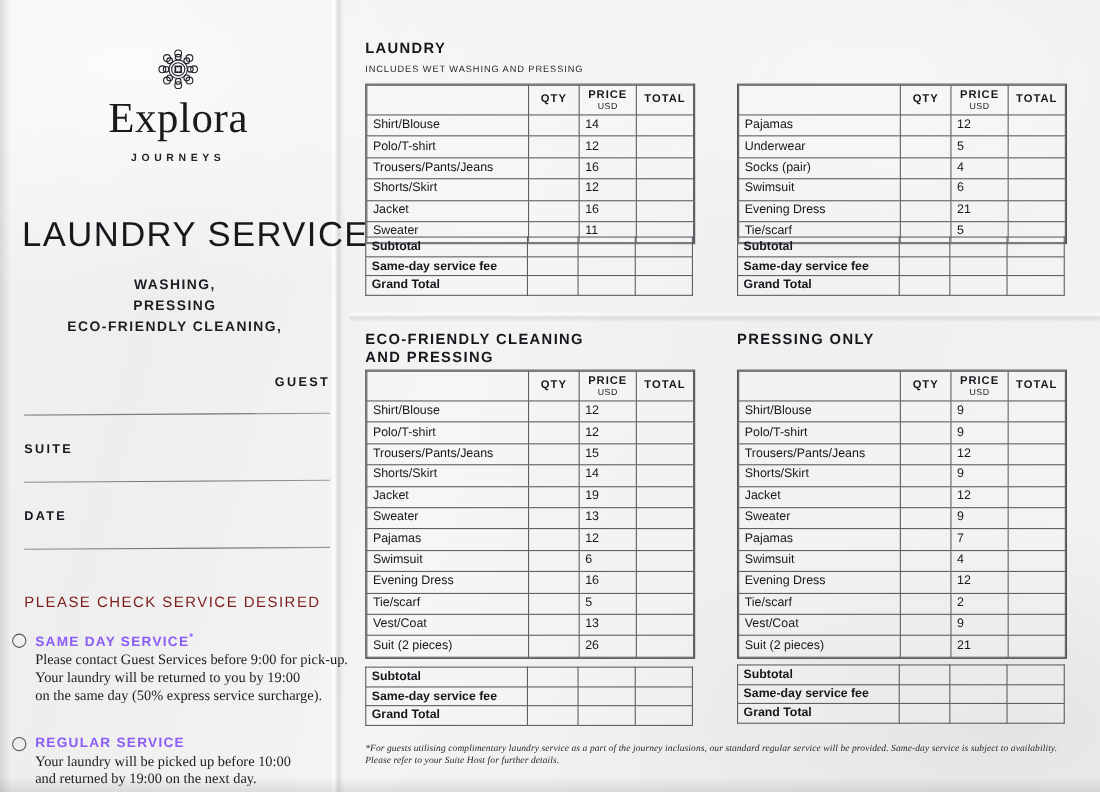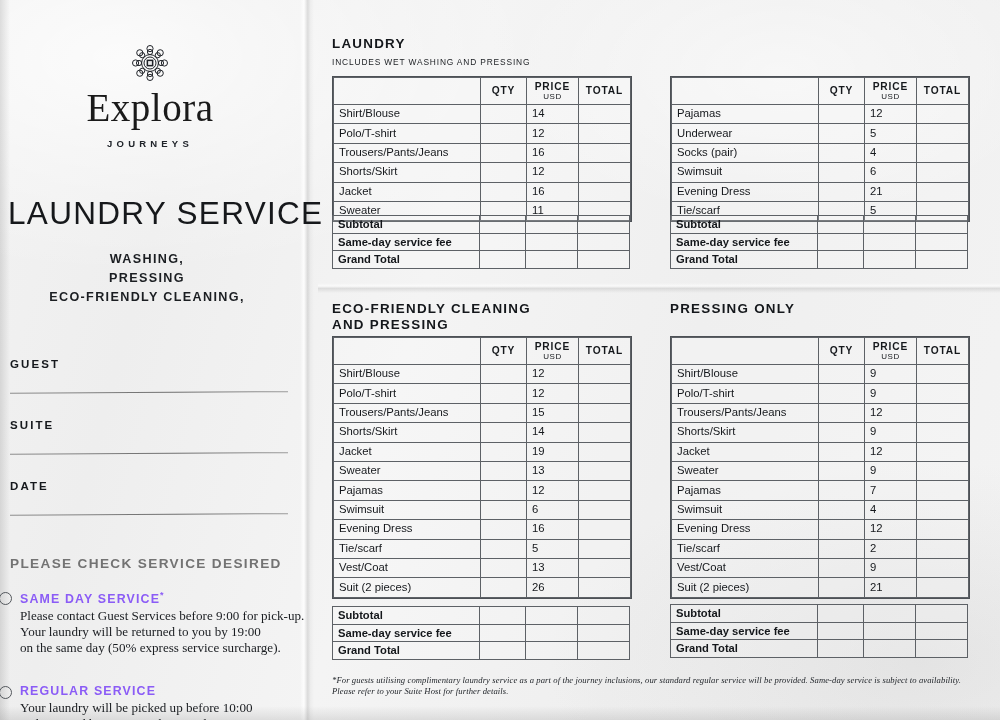--- a/index.html
+++ b/index.html
@@ -66,21 +66,21 @@
   .edge-shadow-bottom {
     position: absolute;
     left: 0; right: 0; bottom: 0; height: 14px;
     background: linear-gradient(to top, rgba(130,130,130,.20), rgba(255,255,255,0));
     pointer-events: none;
   }
 
   
   #left-panel {
     position: absolute;
-    left: 0; top: 0;
+    left: 12px; top: 0;
     width: 300px;
     height: 552px;
   }
   .brand {
     text-align: center;
     padding-top: 44px;
   }
   .brand-mark { display: block; margin: 0 auto 6px auto; }
   .brand-name {
     font-family: "Liberation Serif", serif;
@@ -122,29 +122,29 @@
     font-weight: 700;
     letter-spacing: 2.1px;
     color: #15181c;
   }
   .field-rule {
     height: 1px;
     background: linear-gradient(to right, #8d8d8d, #6f6f6f 60%, #9b9b9b);
     margin-top: 22px;
     transform: rotate(-0.35deg);
   }
-  .field.first { margin-top: 51px; }
+  .field.first { margin-top: 35px; text-align: right; }
   .field + .field { margin-top: 26px; }
 
   .check-head {
     margin: 41px 0 0 10px;
     font-size: 13.6px;
-    font-weight: 700;
+    font-weight: 400;
     letter-spacing: 1.35px;
-    color: #737373;
+    color: #7f1d1d;
   }
   .option { position: relative; margin: 19px 0 0 10px; padding-left: 20px; width: 286px; }
   .option .radio {
     position: absolute;
     left: -11px;
     top: 2px;
     width: 11px;
     height: 11px;
     border: 1.3px solid #53575c;
     border-radius: 50%;

